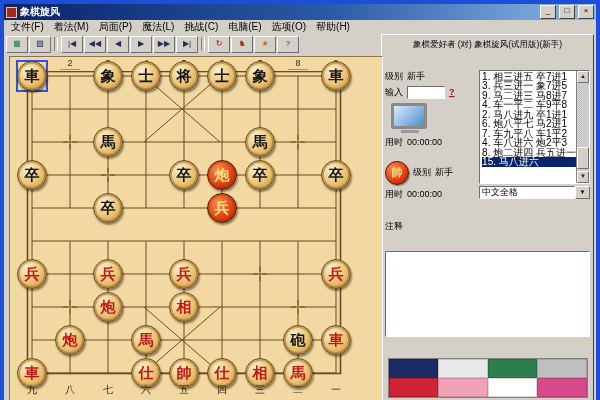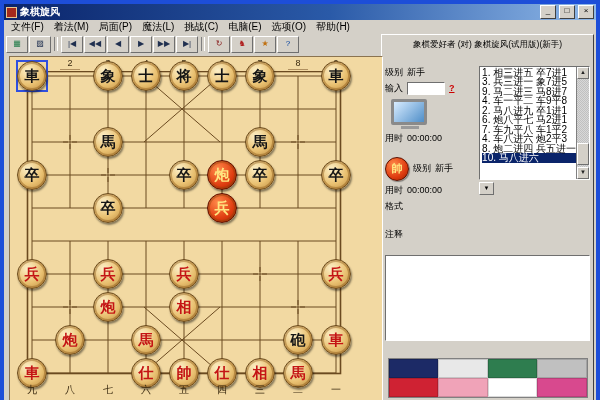--- a/index.html
+++ b/index.html
@@ -269,48 +269,46 @@
             <div style="height:6px"></div>
             <div class="kv">
               <div class="kicon">帥</div>
               <span>级别</span>
               <span>新手</span>
             </div>
             <div class="kv">
               <span>用时</span>
               <span>00:00:00</span>
             </div>
-            <div class="kv">
-              <span>格式</span>
-            </div>
           </div>
 
           <div class="mid-right">
             <div class="listbox">
               <div class="ml-items" id="mlitems">
                   <div class="ml-row">1. 相三进五 卒7进1</div>
                   <div class="ml-row">3. 兵三进一 象7进5</div>
                   <div class="ml-row">9. 马二进三 马8进7</div>
                   <div class="ml-row">4. 车一平二 车9平8</div>
                   <div class="ml-row">2. 马八进九 卒1进1</div>
                   <div class="ml-row">6. 炮八平七 马2进1</div>
                   <div class="ml-row">7. 车九平八 车1平2</div>
                   <div class="ml-row">4. 车八进六 炮2平3</div>
                   <div class="ml-row">8. 炮二进四 兵五进一</div>
-                  <div class="ml-row sel">10. 马八进六</div>
+                  <div class="ml-row sel">15. 马八进六</div>
                 </div>
               <div class="sbar">
                 <div class="sb-btn">▲</div>
                 <div class="sb-track">
                   <div class="sb-thumb"></div>
                 </div>
                 <div class="sb-btn">▼</div>
               </div>
             </div>
             <div class="combo">
+              <div class="combo-val">中文全格</div>
               <div class="combo-btn">▼</div>
             </div>
           </div>
         </div>
 
         <div>注释</div>
         <div class="notes-box"></div>
 
         <div class="palette" id="palette">
             <div class="swatch" style="background: rgb(28, 42, 102);"></div>

